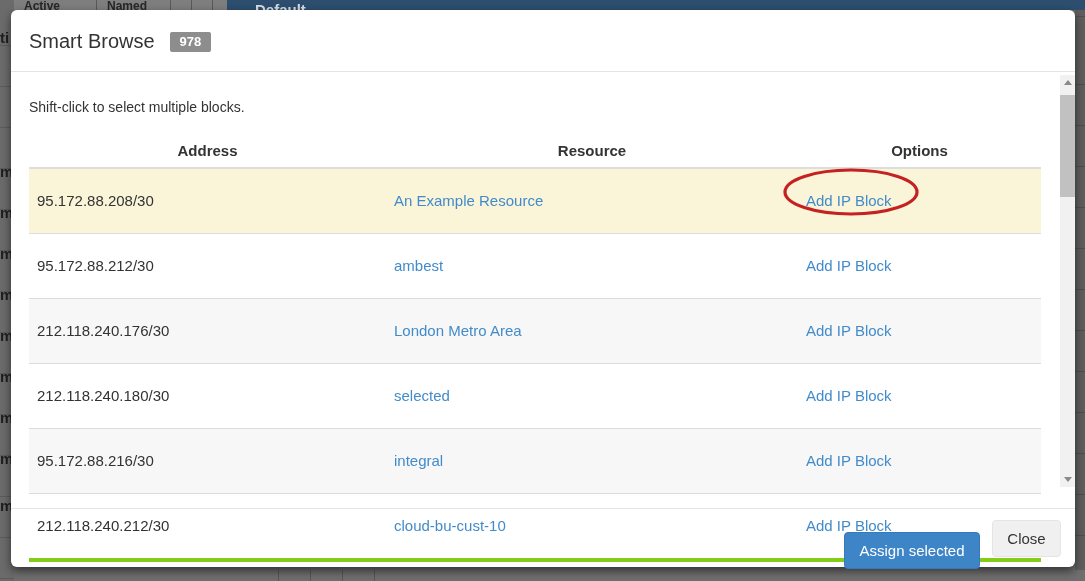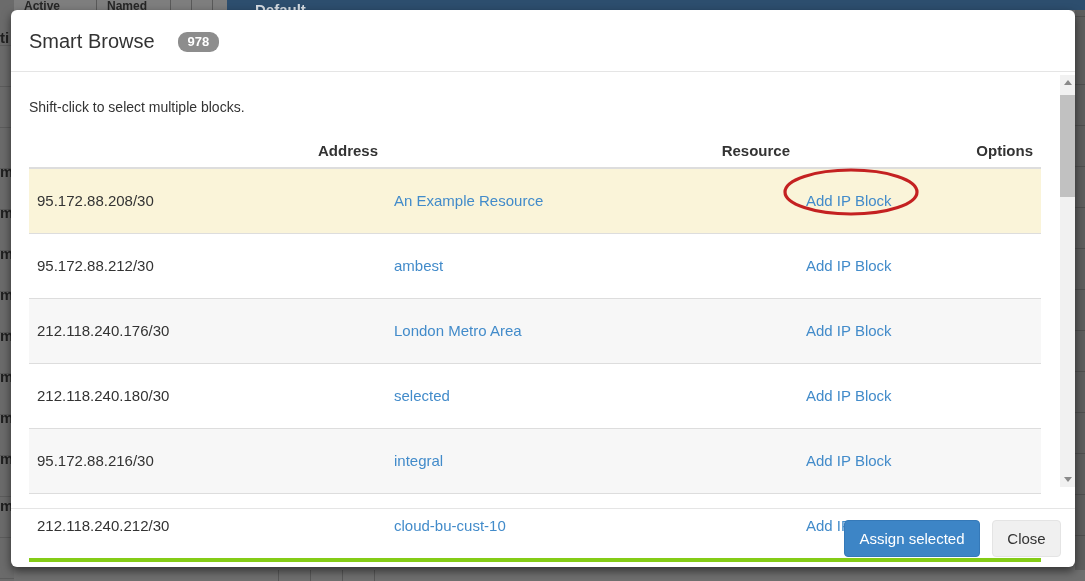--- a/index.html
+++ b/index.html
@@ -33,34 +33,34 @@
   .strip-bottom{position:absolute;left:0;top:570px;width:1085px;height:11px;background:#6f6f6f;}
   .bg-vline{position:absolute;top:0;width:1px;height:11px;background:#585858;}
 
   
   .modal{
     position:absolute;left:11px;top:10px;width:1064px;height:557px;
     background:#fff;border-radius:6px;box-shadow:0 4px 10px rgba(0,0,0,.55);
     z-index:10;
   }
   .modal-header{position:absolute;left:0;top:0;width:100%;height:62px;border-bottom:1px solid #e5e5e5;box-sizing:border-box;}
-  .title-row{display:flex;align-items:center;gap:23px;padding:20px 0 0 18px;}
+  .title-row{display:flex;align-items:center;gap:15px;padding:20px 0 0 18px;}
   .modal-title{font-size:20px;color:#333;}
   .count-badge{
     background:#8d8d8d;color:#fff;font-size:13px;font-weight:bold;
-    padding:3px 10px;border-radius:9px;line-height:14px;
+    padding:3px 10px;border-radius:2px;line-height:14px;
   }
   .modal-hint{position:absolute;left:18px;top:89px;font-size:14px;color:#333;}
 
   table.blocks{
     position:absolute;left:18px;top:125px;width:1012px;
     border-collapse:collapse;table-layout:fixed;font-size:15px;color:#333;
   }
   table.blocks th{
-    text-align:right;padding:8px;border-bottom:2px solid #ddd;
+    text-align:center;padding:8px;border-bottom:2px solid #ddd;
     font-weight:bold;font-size:15px;line-height:16px;
   }
   table.blocks td{padding:24px 8px;border-top:1px solid #ddd;line-height:16px;}
   table.blocks tbody tr:nth-child(odd){background:#f7f7f7;}
   table.blocks tbody tr.highlight{background:#faf4d9;}
   table.blocks tbody tr:last-child td{border-bottom:4px solid #84cc16;}
   table.blocks a{color:#428bca;text-decoration:none;cursor:pointer;}
 
   
   .scrollbar{position:absolute;left:1049px;top:65px;width:15px;height:412px;background:#f1f1f1;}
@@ -70,21 +70,21 @@
   .tri-up{width:0;height:0;border-left:4px solid transparent;border-right:4px solid transparent;border-bottom:5px solid #8a8a8a;}
   .tri-down{width:0;height:0;border-left:4px solid transparent;border-right:4px solid transparent;border-top:5px solid #8a8a8a;}
   .sb-thumb{position:absolute;left:0;top:20px;width:15px;height:102px;background:#c1c1c1;}
 
   
   .annotation{position:absolute;left:760px;top:155px;width:165px;height:55px;pointer-events:none;}
 
   
   .footer-sep{position:absolute;left:0;top:498px;width:100%;height:1px;background:#e5e5e5;}
   .btn{position:absolute;top:510px;height:37px;border-radius:4px;font-size:15px;font-family:"Liberation Sans",sans-serif;cursor:pointer;}
-  .btn-assign{left:833px;width:136px;background:#3d85c6;border:1px solid #3579b8;color:#fff;}
+  .btn-assign{left:833px;width:136px;background:#3d85c6;border:1px solid #3579b8;color:#fff;margin-top:12px;}
   .btn-close{left:981px;width:69px;background:#f0f0f0;border:1px solid #e4e4e4;color:#333;}
 </style>
 </head>
 <body>
 
 <div class="bg-topbar">
   <div class="bg-topbar-gray">
     <span class="bg-tab t0">Active</span>
     <span class="bg-tab t1">Named</span>
     <span class="bg-divider" style="left:96px"></span>

